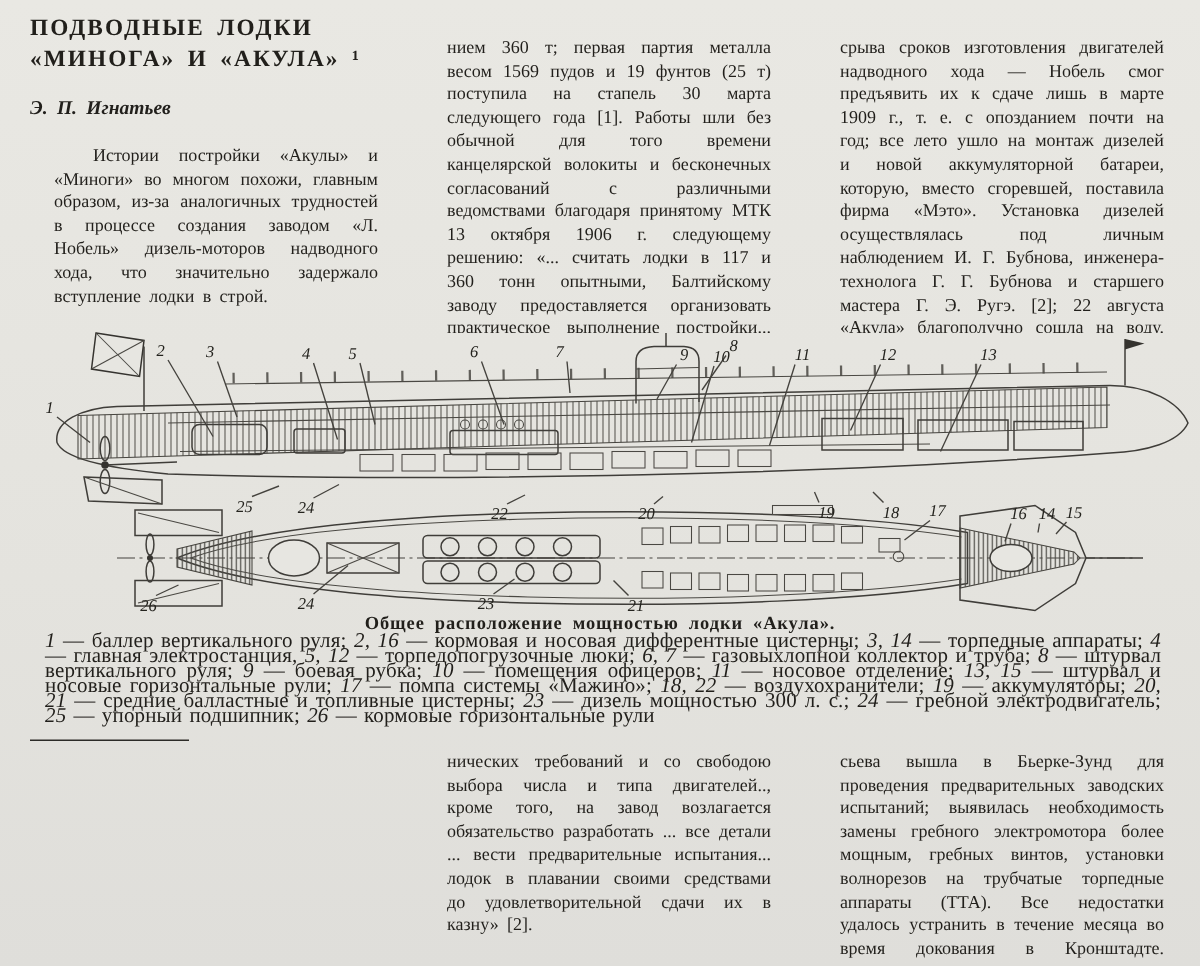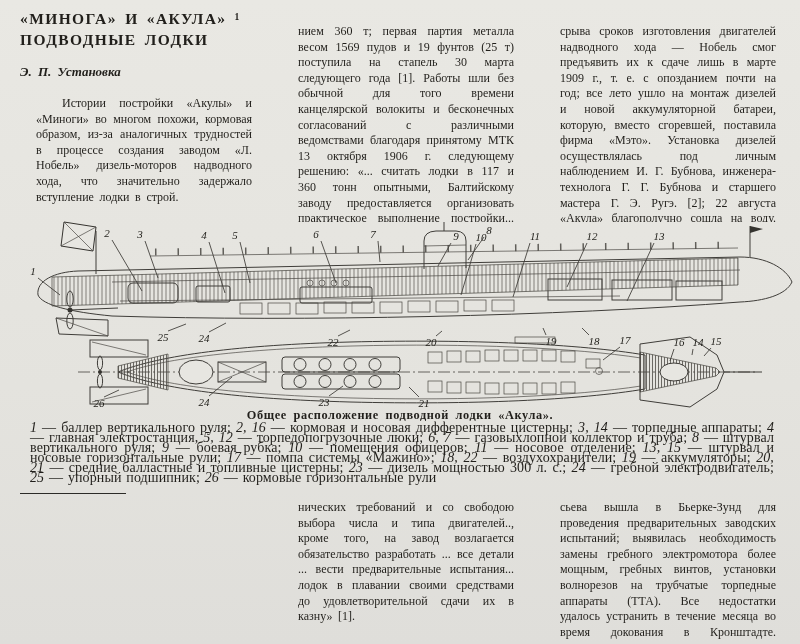--- a/index.html
+++ b/index.html
@@ -31,24 +31,24 @@
   .thin{stroke:#4a4843;fill:none;stroke-width:.7}
   .paperfill{fill:#e7e6e1}
   .callout-num{font:italic 11px "Liberation Serif",serif;fill:#24231e;text-anchor:middle}
   .callout-line{stroke:#44423d;stroke-width:.9;fill:none}
 </style>
 </head>
 <body>
 
 <div class="top-columns">
   <div class="col">
+    <div class="title">ПОДВОДНЫЕ ЛОДКИ</div>
     <div class="title">«МИНОГА» И «АКУЛА» ¹</div>
-    <div class="title">ПОДВОДНЫЕ ЛОДКИ</div>
-    <div class="author">Э. П. Установка</div>
-    <p class="indent lead">Истории постройки «Акулы» и «Миноги» во многом похожи, кормовая образом, из-за аналогичных трудностей в процессе создания заводом «Л. Нобель» дизель-моторов надводного хода, что значительно задержало вступление лодки в строй.</p>
+    <div class="author">Э. П. Игнатьев</div>
+    <p class="indent lead">Истории постройки «Акулы» и «Миноги» во многом похожи, главным образом, из-за аналогичных трудностей в процессе создания заводом «Л. Нобель» дизель-моторов надводного хода, что значительно задержало вступление лодки в строй.</p>
   </div>
   <div class="col">
     <p>нием 360 т; первая партия металла весом 1569 пудов и 19 фунтов (25 т) поступила на стапель 30 марта следующего года [1]. Работы шли без обычной для того времени канцелярской волокиты и бесконечных согласований с различными ведомствами благодаря принятому МТК 13 октября 1906 г. следующему решению: «... считать лодки в 117 и 360 тонн опытными, Балтийскому заводу предоставляется организовать практическое выполнение постройки... не по утвержденным чертежам, а по усмотрению завода, в пределах утвержденных тех-</p>
   </div>
   <div class="col">
     <p>срыва сроков изготовления двигателей надводного хода — Нобель смог предъявить их к сдаче лишь в марте 1909 г., т. е. с опозданием почти на год; все лето ушло на монтаж дизелей и новой аккумуляторной батареи, которую, вместо сгоревшей, поставила фирма «Мэто». Установка дизелей осуществлялась под личным наблюдением И. Г. Бубнова, инженера-технолога Г. Г. Бубнова и старшего мастера Г. Э. Ругэ. [2]; 22 августа «Акула» благополучно сошла на воду. После достроечных работ лодка под командованием старшего лейтенанта С. В. Вла-</p>
   </div>
 </div>
 
 <svg id="fig-svg" class="figure-svg" width="800" height="644" viewBox="0 0 800 644">
@@ -234,27 +234,27 @@
     <line x1="104" y1="397" x2="119" y2="390" class="callout-line"></line>
     <text x="99" y="407" class="callout-num">26</text>
     <line x1="209" y1="396" x2="232" y2="377" class="callout-line"></line>
     <text x="204" y="406" class="callout-num">24</text>
     <line x1="329" y1="396" x2="343" y2="386" class="callout-line"></line>
     <text x="324" y="406" class="callout-num">23</text>
     <line x1="419" y1="397" x2="409" y2="387" class="callout-line"></line>
     <text x="424" y="407" class="callout-num">21</text>
   </svg>
 
-<div class="caption">Общее расположение подводной лодки «Акула».</div>
+<div class="caption">Общее расположение мощностью лодки «Акула».</div>
 <div class="legend"><i>1</i><span> — баллер вертикального руля; </span><i>2, 16</i><span> — кормовая и носовая дифферентные цистерны; </span><i>3, 14</i><span> — торпедные аппараты; </span><i>4</i><span> — главная электростанция, </span><i>5, 12</i><span> — торпедопогрузочные люки; </span><i>6, 7</i><span> — газовыхлопной коллектор и труба; </span><i>8</i><span> — штурвал вертикального руля; </span><i>9</i><span> — боевая рубка; </span><i>10</i><span> — помещения офицеров; </span><i>11</i><span> — носовое отделение; </span><i>13, 15</i><span> — штурвал и носовые горизонтальные рули; </span><i>17</i><span> — помпа системы «Мажино»; </span><i>18, 22</i><span> — воздухохранители; </span><i>19</i><span> — аккумуляторы; </span><i>20, 21</i><span> — средние балластные и топливные цистерны; </span><i>23</i><span> — дизель мощностью 300 л. с.; </span><i>24</i><span> — гребной электродвигатель; </span><i>25</i><span> — упорный подшипник; </span><i>26</i><span> — кормовые горизонтальные рули </span></div>
 
 <div class="bottom-columns">
   <div class="col">
     <hr class="fn-rule">
   </div>
   <div class="col">
-    <p>нических требований и со свободою выбора числа и типа двигателей.., кроме того, на завод возлагается обязательство разработать ... все детали ... вести предварительные испытания... лодок в плавании своими средствами до удовлетворительной сдачи их в казну» [1].</p>
+    <p>нических требований и со свободою выбора числа и типа двигателей.., кроме того, на завод возлагается обязательство разработать ... все детали ... вести предварительные испытания... лодок в плавании своими средствами до удовлетворительной сдачи их в казну» [2].</p>
     <p class="indent">Несмотря на столь благоприятные условия постройка задерживалась из-за</p>
   </div>
   <div class="col">
     <p>сьева вышла в Бьерке-Зунд для проведения предварительных заводских испытаний; выявилась необходимость замены гребного электромотора более мощным, гребных винтов, установки волнорезов на трубчатые торпедные аппараты (ТТА). Все недостатки удалось устранить в течение месяца во время докования в Кронштадте. Повторные испытания показали полную</p>
   </div>
 </div>
 
 </body></html>

